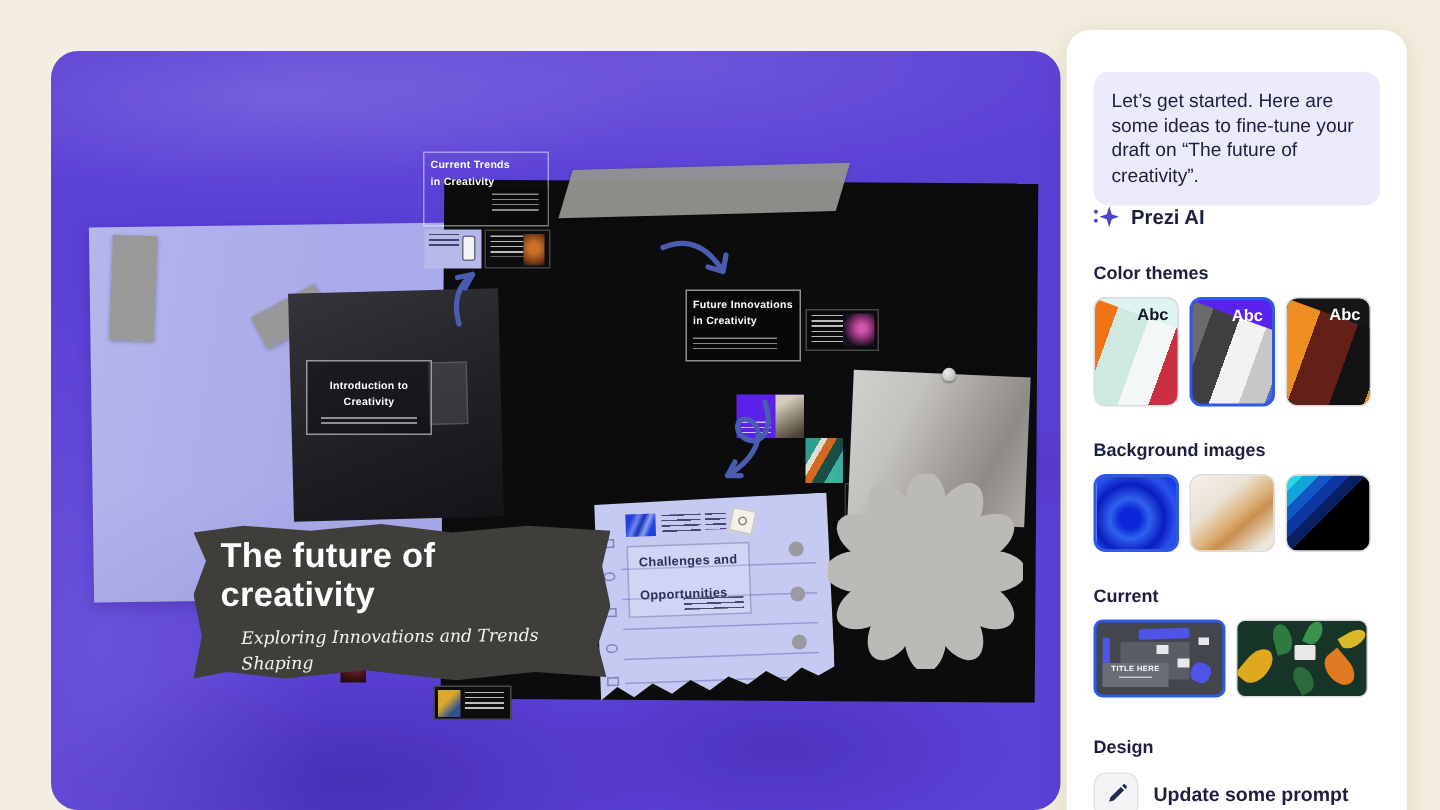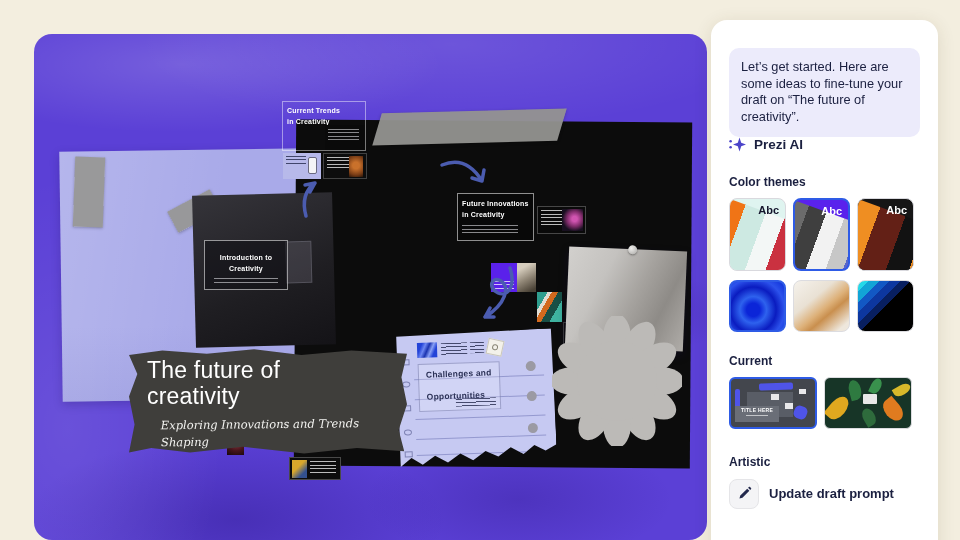--- a/index.html
+++ b/index.html
@@ -89,21 +89,21 @@
   #notepad .stamp { position:absolute; left:92px; top:9px; width:16px; height:16px; background:#f3f1ea;
     border:1px solid #c9c6bc; transform:rotate(14deg); }
   #notepad .stamp i { position:absolute; left:4px; top:4px; width:6px; height:6px; border:1px solid #8a8778; border-radius:50%; display:block; }
   #pad-titlebox { position:absolute; left:22px; top:31px; width:82px; height:48px;
     background:rgba(252,252,255,.22); border:1px solid rgba(80,85,140,.4); }
   #pad-titlebox span { position:absolute; left:7px; font-size:8.5px; font-weight:bold; color:#2b3156; letter-spacing:.2px; }
 
   
   #cover { left:95px; top:312px; width:278px; height:112px; background:#3f3e3b;
     clip-path:polygon(0% 8%, 12% 4%, 28% 7%, 45% 3%, 62% 8%, 80% 4%, 100% 7%, 98% 28%, 100% 52%, 97% 75%, 99% 94%, 82% 91%, 63% 96%, 41% 90%, 22% 95%, 8% 91%, 0% 95%, 2% 70%, 0% 45%, 3% 25%); }
-  #cover .big { position:absolute; left:18px; top:12px; font-size:23px; font-weight:normal; color:#fff; line-height:1.12; letter-spacing:.2px; }
+  #cover .big { position:absolute; left:18px; top:12px; font-size:23px; font-weight:bold; color:#fff; line-height:1.12; letter-spacing:.2px; }
   #cover .script { position:absolute; left:32px; top:70px; font-family:"DejaVu Serif", serif; font-style:italic;
     font-size:11.5px; color:#f2f2ef; line-height:1.5; transform:rotate(-.6deg); }
 
   
   #photo-gray { left:533px; top:215px; width:118px; height:100px; transform:rotate(2.5deg);
     background:linear-gradient(115deg,#d2d0cd 0%,#c4c2bf 30%,#a5a29e 55%,#8e8b87 75%,#b0ada9 100%);
     box-shadow:0 4px 10px rgba(20,10,60,.3); }
   #photo-gray .pin { position:absolute; left:50%; top:-4px; width:9px; height:9px; border-radius:50%;
     background:radial-gradient(circle at 35% 35%, #efeeec, #a9a8a5); box-shadow:0 1px 2px rgba(0,0,0,.4); }
   #flower { left:518px; top:282px; width:130px; height:130px; }
@@ -320,20 +320,21 @@
     <div class="theme-card selected" id="theme2">
       <span class="abc">Abc</span>
       <div class="stripes"></div>
     </div>
     <div class="theme-card" id="theme3">
       <span class="abc">Abc</span>
       <div class="stripes"></div>
     </div>
   </div>
 
+  <div class="sec-label">Background images</div>
   <div class="thumb-row">
     <div class="bg-thumb selected" id="bg1"></div>
     <div class="bg-thumb" id="bg2"></div>
     <div class="bg-thumb" id="bg3"></div>
   </div>
 
   <div class="sec-label">Current</div>
   <div class="thumb-row">
     <div class="design-thumb selected" id="design1">
       <div class="panel"></div>
@@ -352,22 +353,22 @@
       <div class="leaf l1"></div>
       <div class="leaf l2"></div>
       <div class="leaf l3"></div>
       <div class="leaf l4"></div>
       <div class="leaf l5"></div>
       <div class="leaf l6"></div>
       <div class="card"></div>
     </div>
   </div>
 
-  <div class="sec-label actions">Artistic</div>
+  <div class="sec-label actions">Design</div>
   <div id="action-item">
     <div class="icon-box">
       <svg width="15" height="15" viewBox="0 0 16 16">
         <path d="M2.6 13.4 L3.5 10.2 L10.9 2.8 L13.2 5.1 L5.8 12.5 Z M11.8 1.9 L14.1 4.2 L15 3.3 C15.3 3 15.3 2.5 15 2.2 L13.8 1 C13.5 .7 13 .7 12.7 1 Z" fill="#23294d"></path>
       </svg>
     </div>
-    <span class="label">Update draft prompt</span>
+    <span class="label">Update some prompt</span>
   </div>
 </div>
 
 </body></html>

